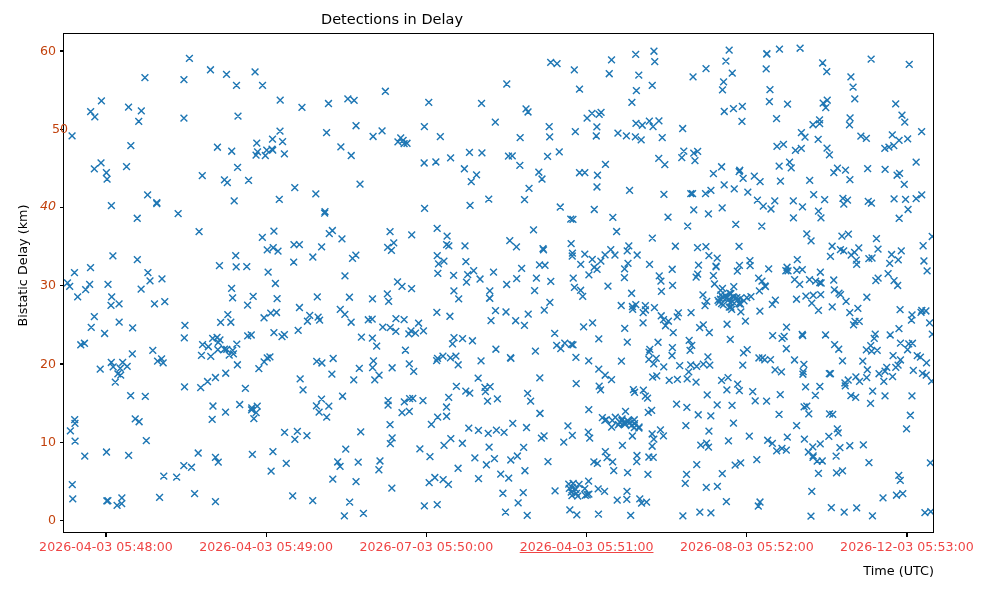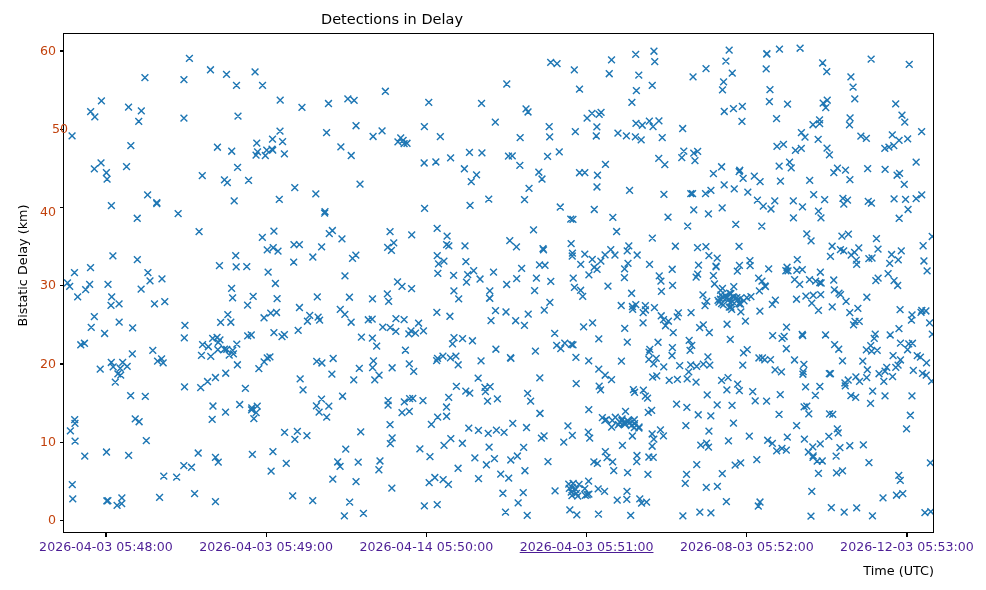--- a/index.html
+++ b/index.html
@@ -75,21 +75,21 @@
     font-size: 12.6px;
     line-height: 12.6px;
     color: #c2410c;
     white-space: nowrap;
   }
   .xtick-label {
     position: absolute;
     top: 540px;
     font-size: 12.6px;
     line-height: 14px;
-    color: #4c1d95;
+    color: #ef4444;
     white-space: nowrap;
     text-align: right;
     transform: translateX(-50%);
   }
   #x-axis-label {
     position: absolute;
     left: 63px;
     top: 563px;
     width: 871px;
     text-align: right;
@@ -130,33 +130,33 @@
   <div id="y-axis">
       <div class="tick-mark ytick-mark" style="top: 519.93px;"></div>
       <div class="ytick-label" style="top: 514.18px; left: 4px;">0</div>
       <div class="tick-mark ytick-mark" style="top: 441.683px;"></div>
       <div class="ytick-label" style="top: 435.933px; left: 4px;">10</div>
       <div class="tick-mark ytick-mark" style="top: 363.436px;"></div>
       <div class="ytick-label" style="top: 357.686px; left: 4px;">20</div>
       <div class="tick-mark ytick-mark" style="top: 285.189px;"></div>
       <div class="ytick-label" style="top: 279.439px; left: 4px;">30</div>
       <div class="tick-mark ytick-mark" style="top: 206.941px;"></div>
-      <div class="ytick-label" style="top: 206px; left: 4px;">40</div>
+      <div class="ytick-label" style="top: 200px; left: 4px; font-style: italic;">40</div>
       <div class="tick-mark ytick-mark" style="top: 128.694px;"></div>
       <div class="ytick-label" style="top: 122.944px; left: 16px;">50</div>
       <div class="tick-mark ytick-mark" style="top: 50.4469px;"></div>
       <div class="ytick-label" style="top: 44.6969px; left: 4px;">60</div>
     </div>
   <div id="x-axis">
       <div class="tick-mark xtick-mark" style="left: 105.45px;"></div>
       <div class="xtick-label" style="left: 106px;">2026-04-03 05:48:00</div>
       <div class="tick-mark xtick-mark" style="left: 265.65px;"></div>
       <div class="xtick-label" style="left: 266.2px;">2026-04-03 05:49:00</div>
       <div class="tick-mark xtick-mark" style="left: 425.85px;"></div>
-      <div class="xtick-label" style="left: 426.4px;">2026-04-14 05:50:00</div>
+      <div class="xtick-label" style="left: 426.4px;">2026-07-03 05:50:00</div>
       <div class="tick-mark xtick-mark" style="left: 586.05px;"></div>
       <div class="xtick-label" style="left: 586.6px; text-decoration: underline;">2026-04-03 05:51:00</div>
       <div class="tick-mark xtick-mark" style="left: 746.25px;"></div>
       <div class="xtick-label" style="left: 746.8px;">2026-08-03 05:52:00</div>
       <div class="tick-mark xtick-mark" style="left: 906.45px;"></div>
       <div class="xtick-label" style="left: 907px;">2026-12-03 05:53:00</div>
     </div>
 
   <div id="x-axis-label">Time (UTC)</div>
 

